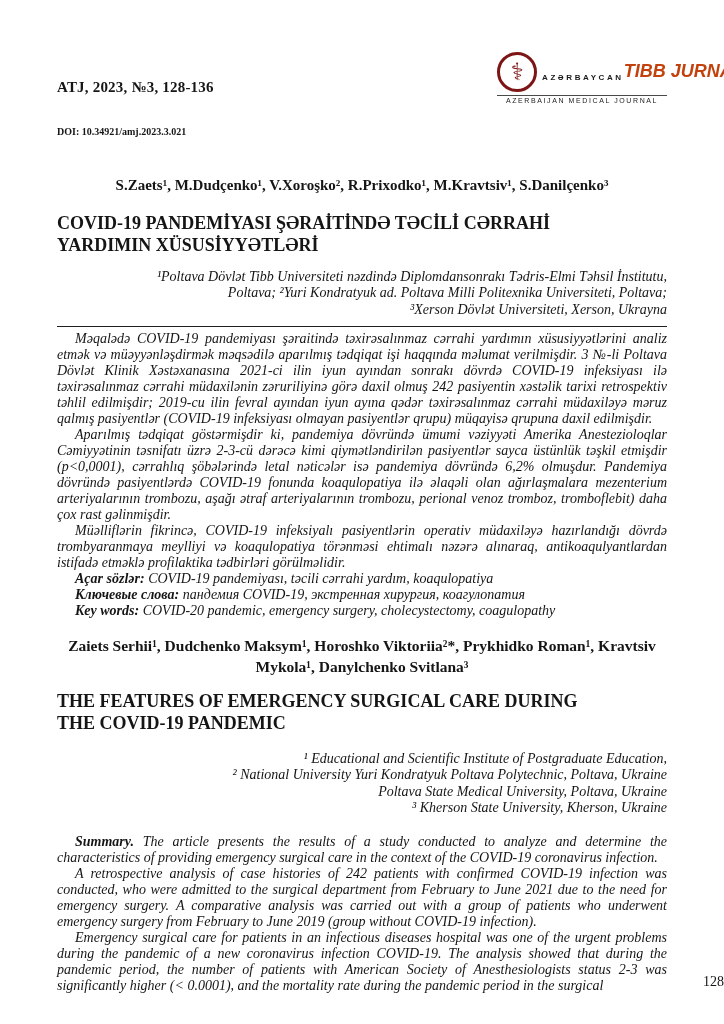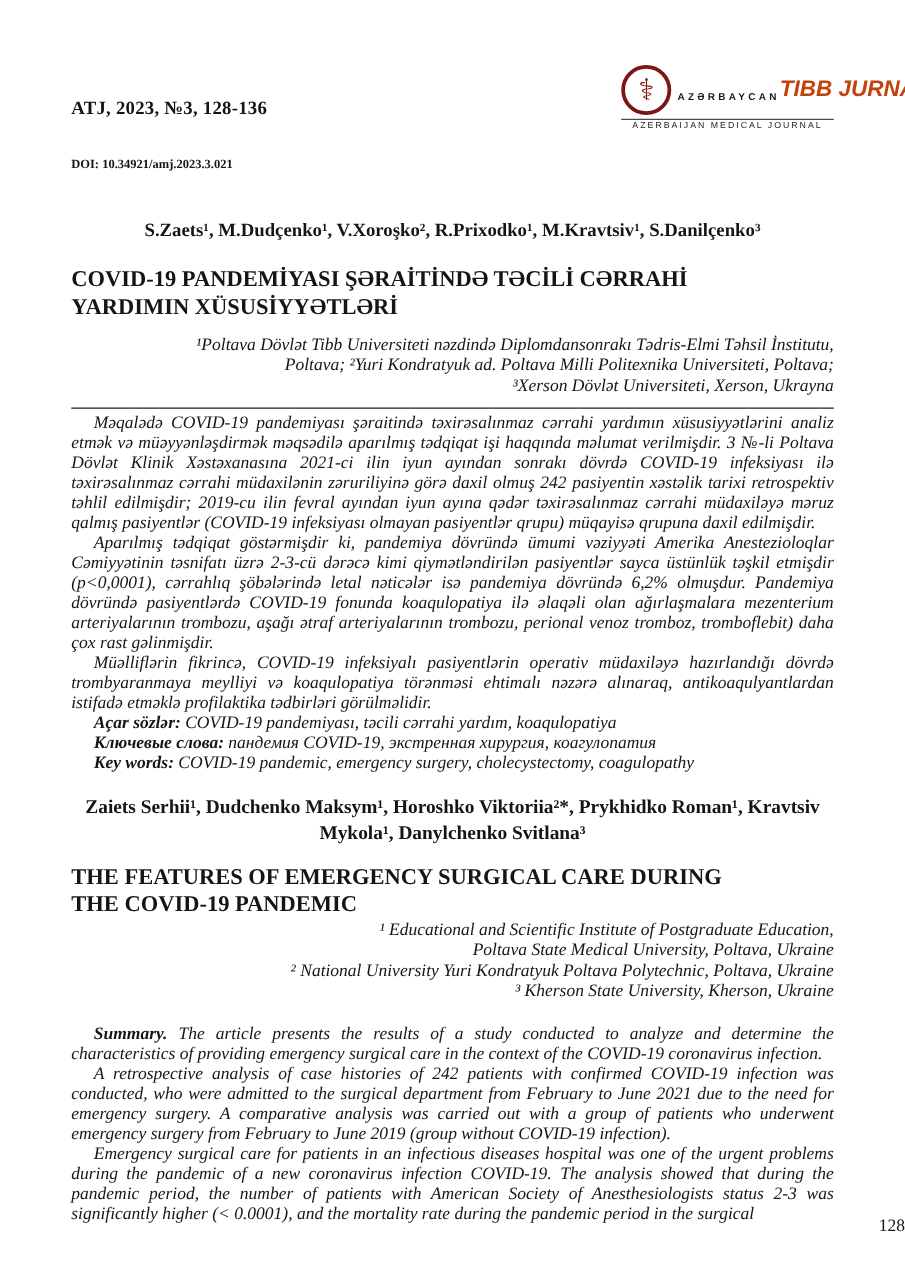--- a/index.html
+++ b/index.html
@@ -38,21 +38,21 @@
   
   .abstract{ margin-top:4px; }
   .abstract p, .summary p{
     font-style:italic; font-size:14px; line-height:16px;
     text-align:justify; text-indent:18px;
   }
   .kw b{ font-style:italic; }
   .summary p b{ font-style:italic; }
   .en-authors{ margin-top:17px; font-size:15.5px; line-height:1.3; }
   .en-title{ margin-top:14px; }
-  .en-affil{ margin-top:2px; }
+  .en-affil{ margin-top:16px; }
   .summary{ margin-top:17px; }
   .page-number{ position:absolute; left:0; right:0; bottom:34px; text-align:right; font-size:14px; color:#151515; }
 </style>
 </head>
 <body>
 
 <div class="page">
 
   <div class="header">
     <div class="journal-ref">ATJ, 2023, №3, 128-136</div>
@@ -86,34 +86,34 @@
   </div>
 
   <div class="rule"></div>
 
   <div class="abstract">
     <p>Məqalədə COVID-19 pandemiyası şəraitində təxirəsalınmaz cərrahi yardımın xüsusiyyətlərini analiz etmək və müəyyənləşdirmək məqsədilə aparılmış tədqiqat işi haqqında məlumat verilmişdir. 3 №-li Poltava Dövlət Klinik Xəstəxanasına 2021-ci ilin iyun ayından sonrakı dövrdə COVID-19 infeksiyası ilə təxirəsalınmaz cərrahi müdaxilənin zəruriliyinə görə daxil olmuş 242 pasiyentin xəstəlik tarixi retrospektiv təhlil edilmişdir; 2019-cu ilin fevral ayından iyun ayına qədər təxirəsalınmaz cərrahi müdaxiləyə məruz qalmış pasiyentlər (COVID-19 infeksiyası olmayan pasiyentlər qrupu) müqayisə qrupuna daxil edilmişdir.</p>
     <p>Aparılmış tədqiqat göstərmişdir ki, pandemiya dövründə ümumi vəziyyəti Amerika Anestezioloqlar Cəmiyyətinin təsnifatı üzrə 2-3-cü dərəcə kimi qiymətləndirilən pasiyentlər sayca üstünlük təşkil etmişdir (p&lt;0,0001), cərrahlıq şöbələrində letal nəticələr isə pandemiya dövründə 6,2% olmuşdur. Pandemiya dövründə pasiyentlərdə COVID-19 fonunda koaqulopatiya ilə əlaqəli olan ağırlaşmalara mezenterium arteriyalarının trombozu, aşağı ətraf arteriyalarının trombozu, perional venoz tromboz, tromboflebit) daha çox rast gəlinmişdir.</p>
     <p>Müəlliflərin fikrincə, COVID-19 infeksiyalı pasiyentlərin operativ müdaxiləyə hazırlandığı dövrdə trombyaranmaya meylliyi və koaqulopatiya törənməsi ehtimalı nəzərə alınaraq, antikoaqulyantlardan istifadə etməklə profilaktika tədbirləri görülməlidir.</p>
     <p class="kw"><b>Açar sözlər:</b><span> COVID-19 pandemiyası, təcili cərrahi yardım, koaqulopatiya</span></p>
     <p class="kw"><b>Ключевые слова:</b><span> пандемия COVID-19, экстренная хирургия, коагулопатия</span></p>
-    <p class="kw"><b>Key words:</b><span> COVID-19 pandemic, emergency surgery, cholecystectomy, coagulopathy</span></p>
+    <p class="kw"><b>Key words:</b><span> COVID-20 pandemic, emergency surgery, cholecystectomy, coagulopathy</span></p>
   </div>
 
   <div class="authors en-authors">Zaiets Serhii¹, Dudchenko Maksym¹, Horoshko Viktoriia²*, Prykhidko Roman¹, Kravtsiv Mykola¹, Danylchenko Svitlana³</div>
 
   <div class="title en-title">
     <div>THE FEATURES OF EMERGENCY SURGICAL CARE DURING</div>
     <div>THE COVID-19 PANDEMIC</div>
   </div>
 
   <div class="affil en-affil">
     <div>¹ Educational and Scientific Institute of Postgraduate Education,</div>
+    <div>² National University Yuri Kondratyuk Poltava Polytechnic, Poltava, Ukraine</div>
     <div>Poltava State Medical University, Poltava, Ukraine</div>
-    <div>² National University Yuri Kondratyuk Poltava Polytechnic, Poltava, Ukraine</div>
     <div>³ Kherson State University, Kherson, Ukraine</div>
   </div>
 
   <div class="summary">
     <p><b>Summary.</b><span> The article presents the results of a study conducted to analyze and determine the characteristics of providing emergency surgical care in the context of the COVID-19 coronavirus infection.</span></p>
     <p>A retrospective analysis of case histories of 242 patients with confirmed COVID-19 infection was conducted, who were admitted to the surgical department from February to June 2021 due to the need for emergency surgery. A comparative analysis was carried out with a group of patients who underwent emergency surgery from February to June 2019 (group without COVID-19 infection).</p>
     <p>Emergency surgical care for patients in an infectious diseases hospital was one of the urgent problems during the pandemic of a new coronavirus infection COVID-19. The analysis showed that during the pandemic period, the number of patients with American Society of Anesthesiologists status 2-3 was significantly higher (&lt; 0.0001), and the mortality rate during the pandemic period in the surgical</p>
   </div>
 
   <div class="page-number">128</div>

